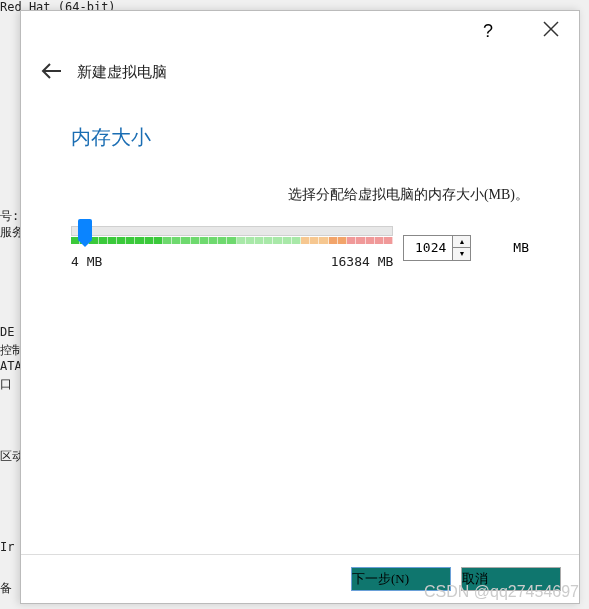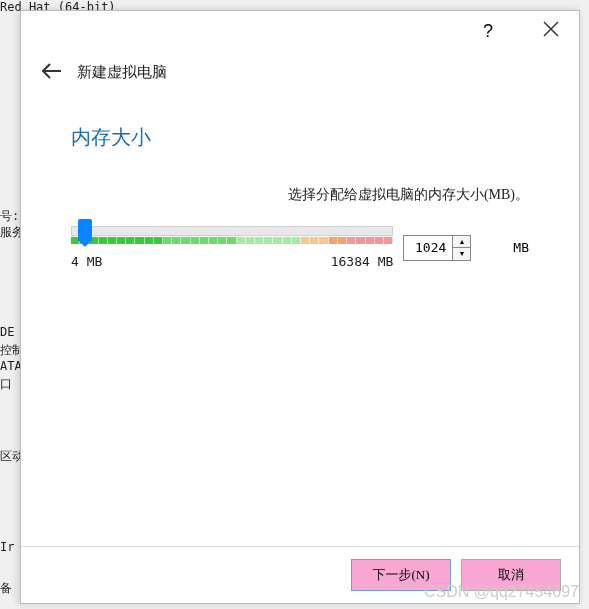--- a/index.html
+++ b/index.html
@@ -161,28 +161,27 @@
     .unit { font-size: 13px; font-family: "SimSun", monospace; padding-left: 36px; }
     .footer {
       border-top: 1px solid #ddd;
       padding: 12px 18px;
       display: flex;
       justify-content: flex-end;
       gap: 10px;
     }
     .btn {
       min-width: 100px;
-      height: 32px;
-      background: #f9a8d4;
+      height: 24px;
+      background: #0f766e;
       border: 1px solid #aaa;
       font-size: 13px;
       cursor: pointer;
       display: flex;
       align-items: center;
-      justify-content: center;
       font-family: "SimSun", serif;
     }
     .btn.primary { border: 1px solid #6aa0d8; }
     .watermark {
       position: absolute;
       bottom: 8px;
       right: 10px;
       color: #ccc;
       font-size: 16px;
       z-index: 100;

